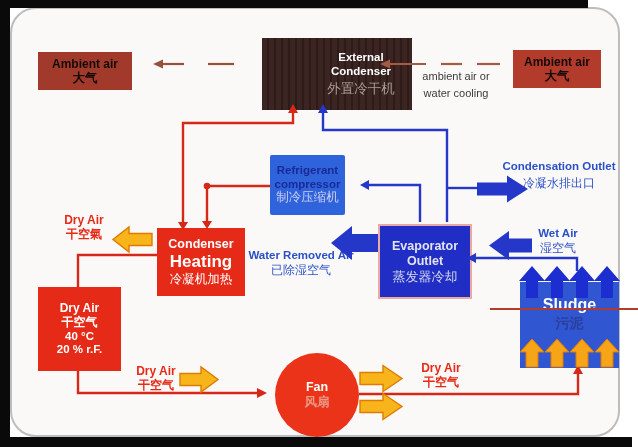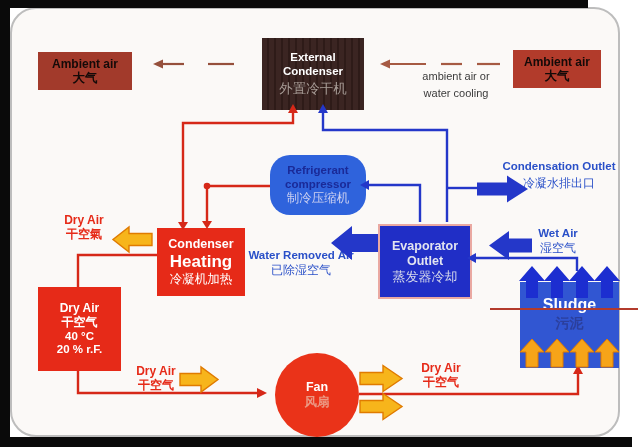--- a/index.html
+++ b/index.html
@@ -25,35 +25,35 @@
   <div class="abs bar" style="left:0;top:0;width:588px;height:8px;"></div>
   <div class="abs bar" style="left:0;top:0;width:10px;height:447px;"></div>
   <div class="abs bar" style="left:0;top:437px;width:632px;height:10px;"></div>
 
   <div class="abs box" style="left:38px;top:52px;width:94px;height:38px;background:#a23a2b;color:#140a08;">
     <div class="b nw" style="font-size:12px;">Ambient air</div>
     <div class="b nw" style="font-size:12.5px;">大气</div>
   </div>
 
   <div class="abs box" style="left:262px;top:38px;width:102px;height:72px;color:#fff;
-       background:repeating-linear-gradient(90deg,#3b2522 0 5px,#2e1b18 5px 7px);">
+       background:repeating-linear-gradient(90deg,#3b2522 0 5px,#2e1b18 5px 7px);padding-left:48px;">
     <div class="b nw" style="font-size:11.5px;">External</div>
     <div class="b nw" style="font-size:11.5px;">Condenser</div>
     <div class="nw" style="font-size:13.5px;color:#a89d97;margin-top:2px;">外置冷干机</div>
   </div>
 
   <div class="abs box" style="left:513px;top:50px;width:88px;height:38px;background:#b23b2b;color:#140a08;">
     <div class="b nw" style="font-size:12px;">Ambient air</div>
     <div class="b nw" style="font-size:12.5px;">大气</div>
   </div>
 
-  <div class="abs box" style="left:270px;top:155px;width:96px;height:60px;background:#2f63dc;border-radius:20px;">
+  <div class="abs box" style="left:270px;top:155px;width:75px;height:60px;background:#2f63dc;border-radius:2px;">
     <div class="b nw" style="font-size:11.5px;color:#1a2a98;">Refrigerant</div>
     <div class="b nw" style="font-size:11.5px;color:#1a2a98;">compressor</div>
-    <div class="nw" style="font-size:12.5px;color:#ccd0f0;">制冷压缩机</div>
+    <div class="nw" style="font-size:12.5px;color:#ccd0f0;font-family:Liberation Mono, monospace;">制冷压缩机</div>
   </div>
 
   <div class="abs box" style="left:157px;top:228px;width:88px;height:68px;background:#e62a18;color:#fff;">
     <div class="b nw" style="font-size:12.5px;">Condenser</div>
     <div class="b nw" style="font-size:17px;">Heating</div>
     <div class="nw" style="font-size:12.5px;">冷凝机加热</div>
   </div>
 
   <div class="abs box" style="left:378px;top:224px;width:90px;height:71px;background:#202ec6;
        border:2px solid #eaa9a2;color:#e2e4f0;">

